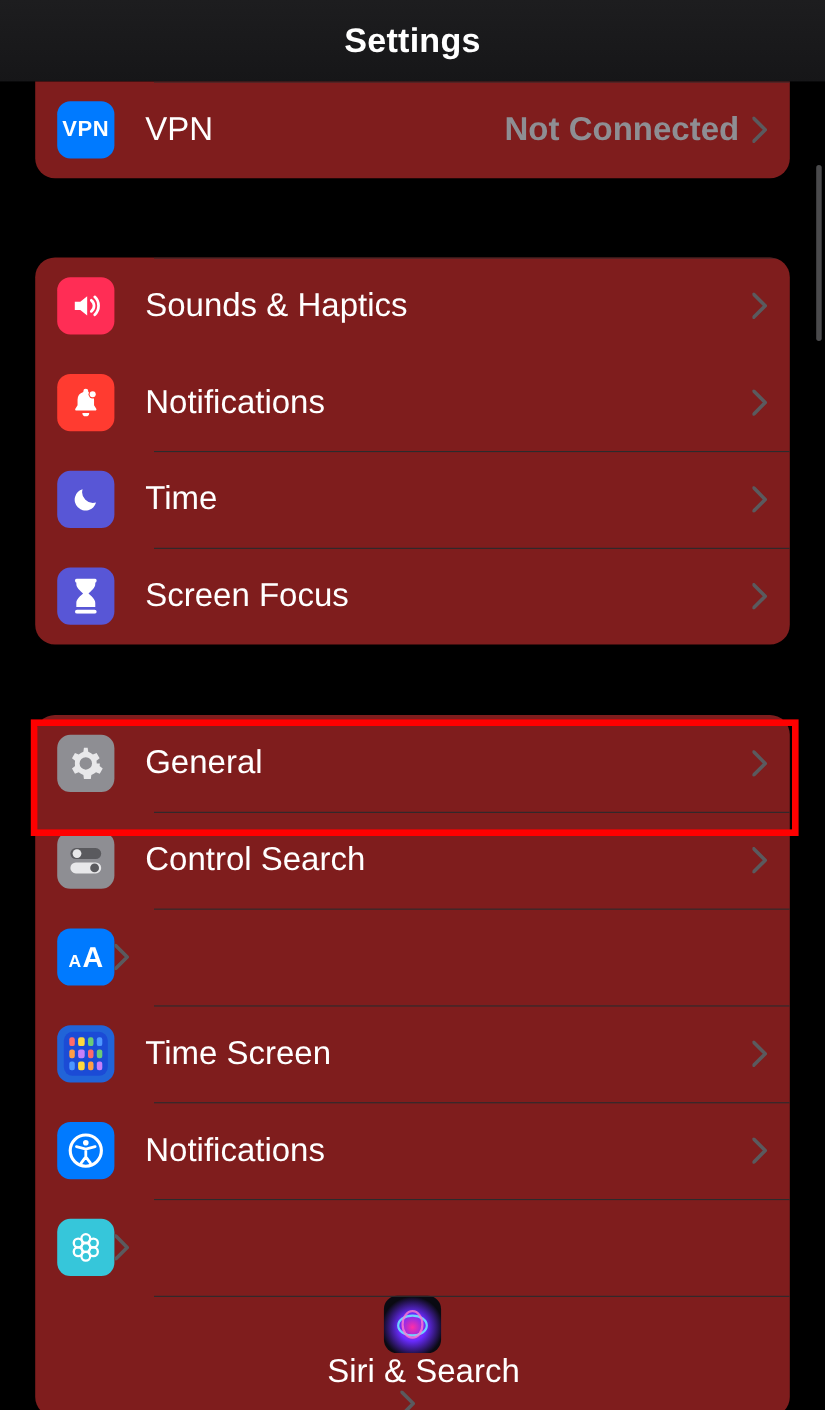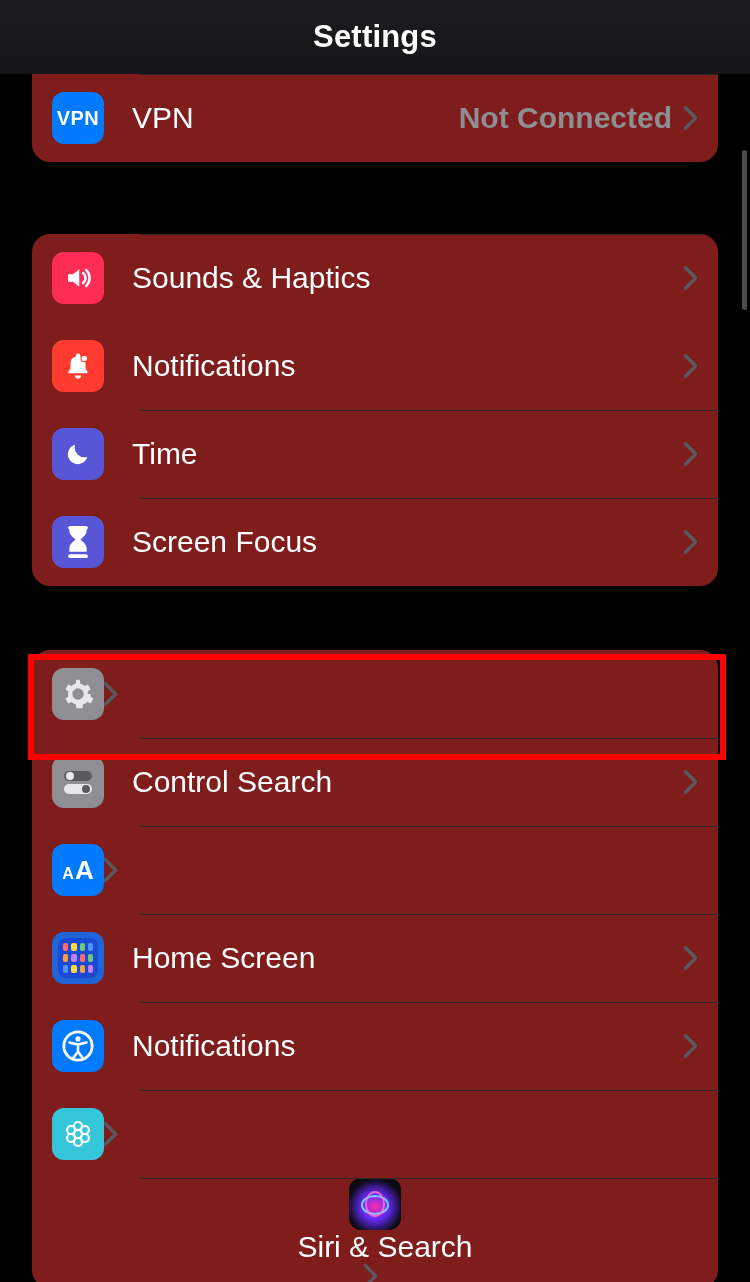--- a/index.html
+++ b/index.html
@@ -214,20 +214,21 @@
   </div>
 
   <div class="group third">
 
     <div class="row">
       <div class="icon-wrap bg-gray">
         <svg width="34" height="34" viewBox="0 0 24 24" fill="#e8e8ea">
             <path d="M12 8a4 4 0 1 0 0 8 4 4 0 0 0 0-8zm9 4c0 .6-.05 1.18-.15 1.74l2.02 1.58-1.93 3.34-2.38-.96a9 9 0 0 1-3 1.74l-.36 2.56H10.8l-.36-2.56a9 9 0 0 1-3-1.74l-2.38.96-1.93-3.34 2.02-1.58A9 9 0 0 1 5 12c0-.6.05-1.18.15-1.74L3.13 8.68l1.93-3.34 2.38.96a9 9 0 0 1 3-1.74L10.8 2h2.4l.36 2.56a9 9 0 0 1 3 1.74l2.38-.96 1.93 3.34-2.02 1.58c.1.56.15 1.14.15 1.74z"></path>
           </svg>
       </div>
+      <div class="label">General</div>
       <svg class="chev" width="14" height="24" viewBox="0 0 12 20">
           <path d="M1 1l9 9-9 9" stroke="currentColor" stroke-width="2.8" fill="none" stroke-linecap="round" stroke-linejoin="round"></path>
         </svg>
     </div>
 
     <div class="row">
       <div class="row-sep"></div>
       <div class="icon-wrap bg-gray">
         <svg width="34" height="30" viewBox="0 0 34 28">
             <rect x="3" y="3" width="28" height="10" rx="5" fill="#5a5a5e"></rect>
@@ -266,21 +267,21 @@
           <span style="background:#ff9f45"></span>
             <span style="background:#c780fa"></span>
             <span style="background:#ff6b6b"></span>
             <span style="background:#6bcB77"></span>
           <span style="background:#4d96ff"></span>
             <span style="background:#ffd93d"></span>
             <span style="background:#ff9f45"></span>
             <span style="background:#c780fa"></span>
         </div>
       </div>
-      <div class="label">Home Screen</div>
+      <div class="label">Time Screen</div>
       <svg class="chev" width="14" height="24" viewBox="0 0 12 20">
           <path d="M1 1l9 9-9 9" stroke="currentColor" stroke-width="2.8" fill="none" stroke-linecap="round" stroke-linejoin="round"></path>
         </svg>
     </div>
 
     <div class="row">
       <div class="row-sep"></div>
       <div class="icon-wrap bg-blue">
         <svg width="34" height="34" viewBox="0 0 24 24">
             <circle cx="12" cy="12" r="10" fill="none" stroke="#fff" stroke-width="2"></circle>

